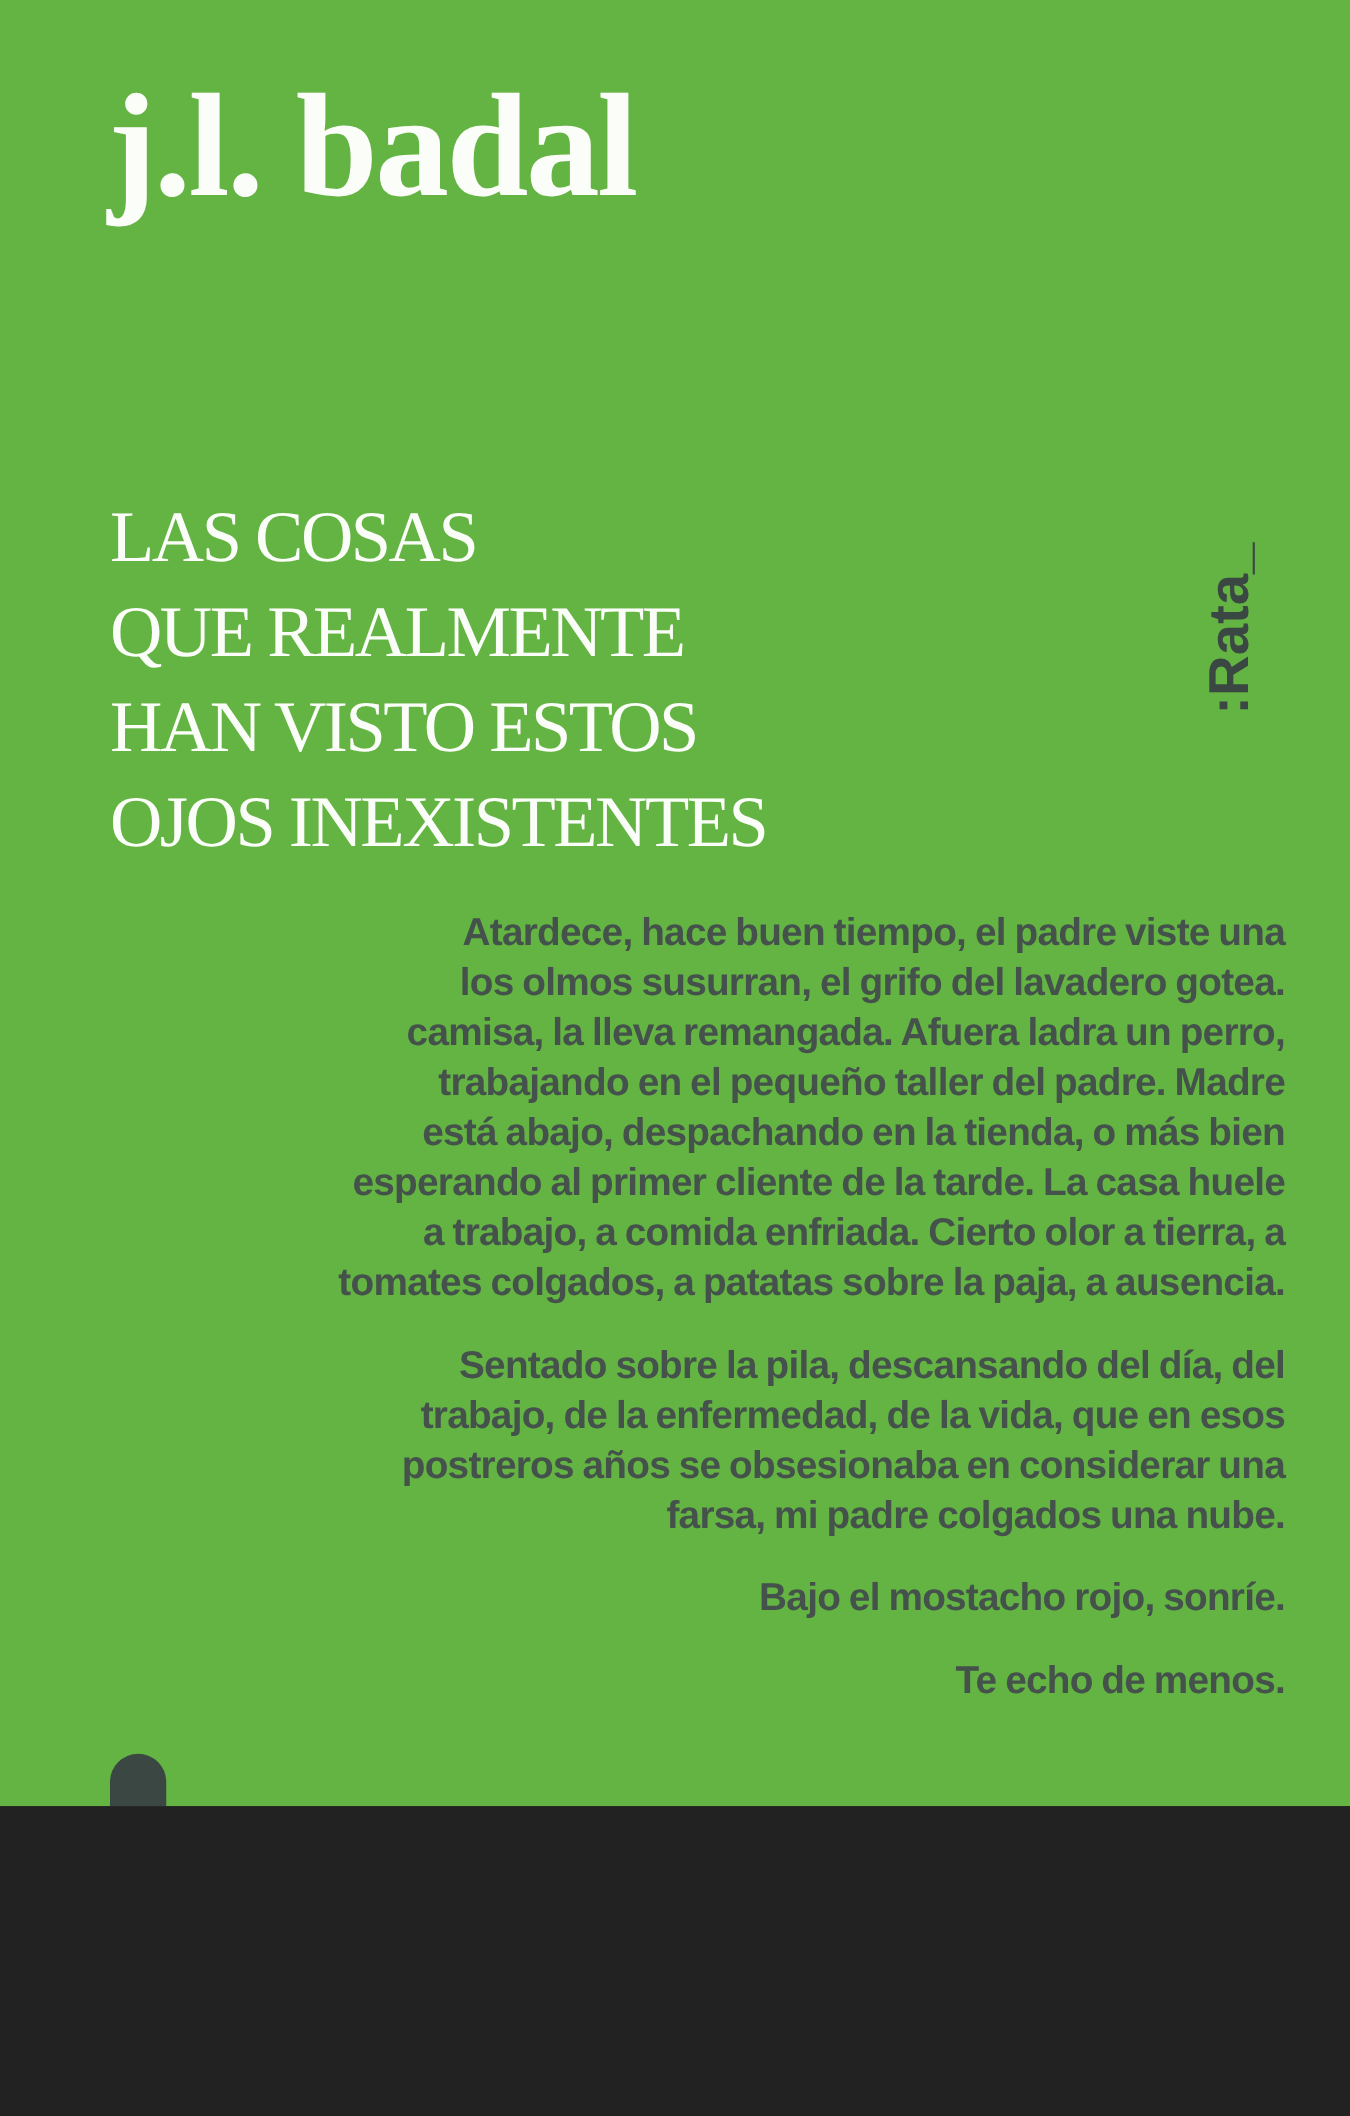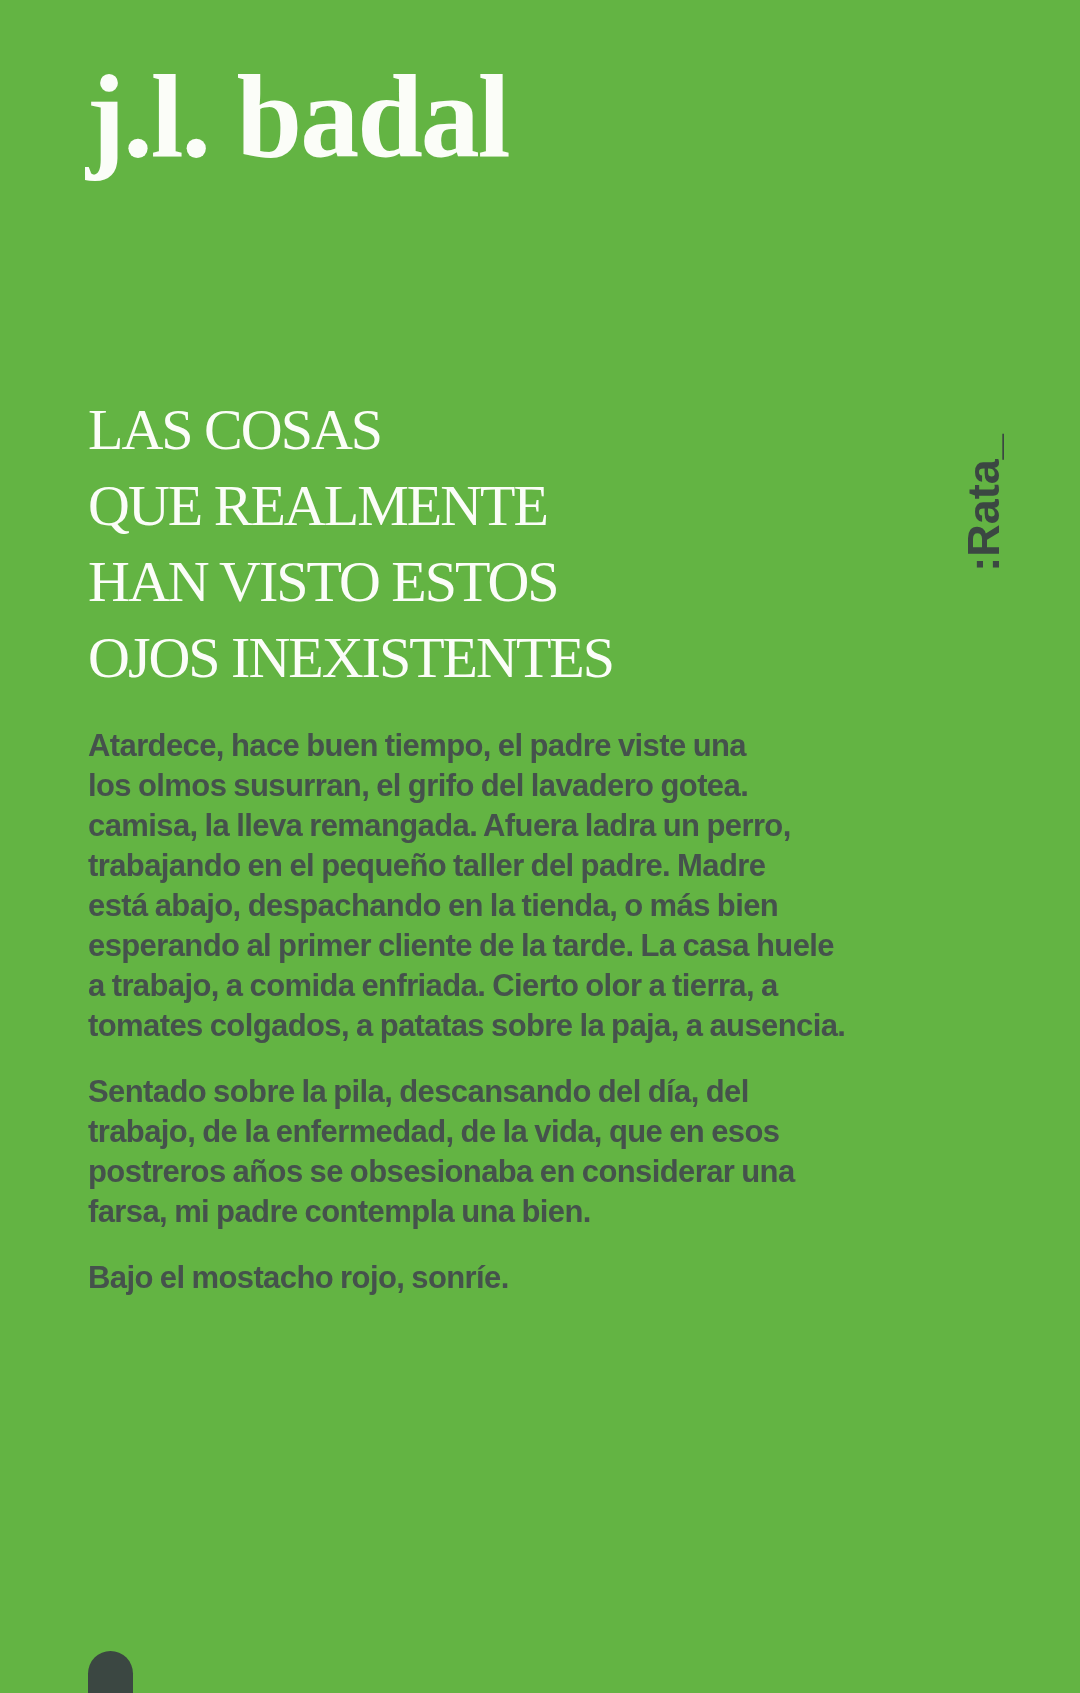--- a/index.html
+++ b/index.html
@@ -3,21 +3,21 @@
 <meta charset="utf-8">
 <style>
   html, body {
     margin: 0;
     padding: 0;
     background: #222;
   }
   .cover {
     position: relative;
     width: 1080px;
-    height: 1693px;
+    height: 1445px;
     background: var(--background, #63b443);
     overflow: hidden;
     font-family: "Liberation Sans", sans-serif;
   }
   .author {
     position: absolute;
     left: 86px;
     top: 52px;
     font-family: "Liberation Serif", serif;
     font-weight: 700;
@@ -44,20 +44,21 @@
     left: 88px;
     top: 726px;
     width: 940px;
     font-family: "Liberation Sans", sans-serif;
     font-weight: 700;
     font-size: 31px;
     line-height: 40px;
     letter-spacing: -0.6px;
     word-spacing: -1px;
     color: var(--body-text, #45524c);
+    text-align: right;
   }
   .body-text .paragraph { margin: 0 0 26px 0; }
   .body-text .line { white-space: nowrap; }
   .publisher-logo {
     position: absolute;
     left: 900px;
     top: 479px;
     width: 167px;
     height: 48px;
     transform: rotate(-90deg);
@@ -105,22 +106,25 @@
         <div class="line">trabajando en el pequeño taller del padre. Madre</div>
         <div class="line">está abajo, despachando en la tienda, o más bien</div>
         <div class="line">esperando al primer cliente de la tarde. La casa huele</div>
         <div class="line">a trabajo, a comida enfriada. Cierto olor a tierra, a</div>
         <div class="line">tomates colgados, a patatas sobre la paja, a ausencia.</div>
       </div>
     <div class="paragraph">
         <div class="line">Sentado sobre la pila, descansando del día, del</div>
         <div class="line">trabajo, de la enfermedad, de la vida, que en esos</div>
         <div class="line">postreros años se obsesionaba en considerar una</div>
-        <div class="line">farsa, mi padre contempla una bien.</div>
+        <div class="line">farsa, mi padre colgados una nube.</div>
       </div>
     <div class="paragraph">
         <div class="line">Bajo el mostacho rojo, sonríe.</div>
+      </div>
+    <div class="paragraph">
+        <div class="line">Te echo de menos.</div>
       </div>
   </div>
 
   <div class="mouse-hole"></div>
 
 </div>
 
 </body></html>

